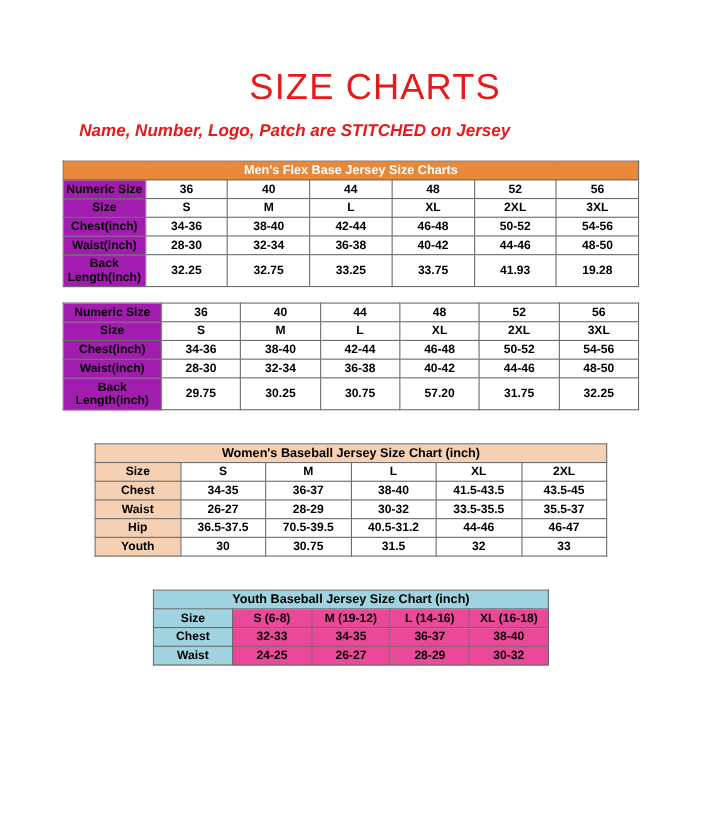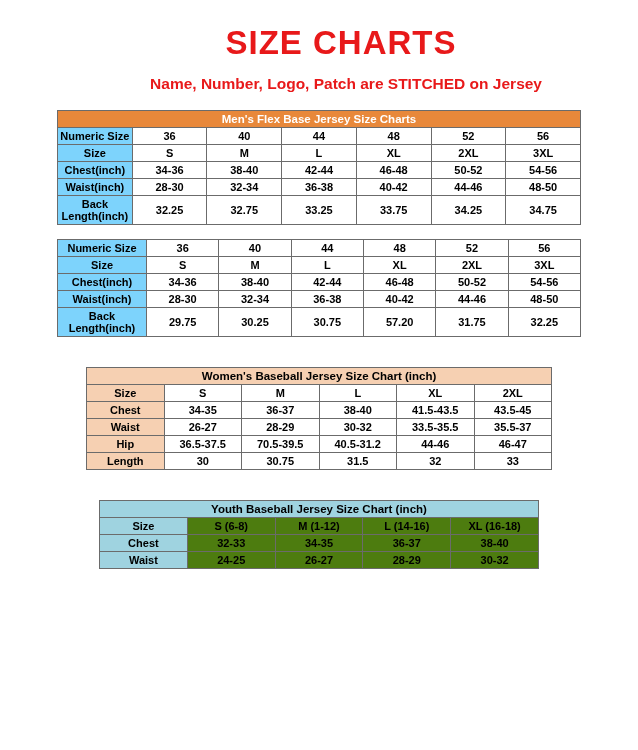--- a/index.html
+++ b/index.html
@@ -18,34 +18,34 @@
     width: 638px;
     height: 750px;
     position: relative;
     box-sizing: border-box;
     padding: 0;
   }
   .title {
     text-align: center;
     color: #e8191a;
     font-size: 33px;
-    font-weight: bold;
+    font-weight: normal;
     letter-spacing: 1px;
-    margin: 24px 0 0 0;
+    margin: 60px 0 0 0;
     font-family: "Liberation Sans", sans-serif;
     padding-left: 44px;
   }
   .subtitle {
     color: #e8191a;
     font-size: 15.5px;
     font-weight: bold;
+    font-style: italic;
     margin: 12px 0 0 72px;
     line-height: 20px;
     max-width: 470px;
-    text-align: right;
   }
 
   table {
     border-collapse: collapse;
     table-layout: fixed;
   }
   table.chart {
     margin: 0 auto;
     font-size: 11px;
   }
@@ -58,39 +58,39 @@
     line-height: 12px;
   }
   .tbl-title {
     font-size: 11.5px;
     font-weight: bold;
     padding: 3px 0;
   }
 
   
   .orange .tbl-title { background: #e8883a; color: #ffffff; }
-  .orange .rowhead { background: #7dd3fc; }
+  .orange .rowhead { background: #a21caf; }
   .orange td { background: #ffffff; }
 
   
   .peach .tbl-title { background: #f6d0b2; color: #000; }
   .peach .rowhead { background: #f6d0b2; }
   .peach td { background: #ffffff; }
 
   
   .blue .tbl-title { background: #9fd3e0; color: #000; }
   .blue .rowhead { background: #9fd3e0; }
-  .blue td { background: #4d7c0f; }
+  .blue td { background: #ec4899; }
 
   .block { margin-top: 14px; }
   .block-first { margin-top: 16px; }
 
   .w-flex { width: 524px; }
   .w-women { width: 466px; }
-  .w-youth { width: 440px; }
+  .w-youth { width: 360px; }
 
   .cellpad { padding: 3px 2px; }
 </style>
 </head>
 <body>
 
 <div class="page">
 
   <div class="title">SIZE CHARTS</div>
   <div class="subtitle">Name, Number, Logo, Patch are STITCHED on Jersey</div>
@@ -136,22 +136,22 @@
         <td>40-42</td>
         <td>44-46</td>
         <td>48-50</td>
       </tr>
       <tr>
         <td class="rowhead cellpad">Back Length(inch)</td>
         <td class="cellpad">32.25</td>
         <td class="cellpad">32.75</td>
         <td class="cellpad">33.25</td>
         <td class="cellpad">33.75</td>
-        <td class="cellpad">34.25</td>
-        <td class="cellpad">34.75</td>
+        <td class="cellpad">41.93</td>
+        <td class="cellpad">19.28</td>
       </tr>
     </tbody>
       </table>
   </div>
 
   <div class="block">
     <table class="chart orange w-flex">
       <tbody>
       <tr>
         <td class="rowhead cellpad" style="width:86px">Numeric Size</td>
@@ -234,41 +234,41 @@
       </tr>
       <tr>
         <td class="rowhead cellpad">Hip</td>
         <td class="cellpad">36.5-37.5</td>
         <td class="cellpad">70.5-39.5</td>
         <td class="cellpad">40.5-31.2</td>
         <td class="cellpad">44-46</td>
         <td class="cellpad">46-47</td>
       </tr>
       <tr>
-        <td class="rowhead cellpad">Length</td>
+        <td class="rowhead cellpad">Youth</td>
         <td class="cellpad">30</td>
         <td class="cellpad">30.75</td>
         <td class="cellpad">31.5</td>
         <td class="cellpad">32</td>
         <td class="cellpad">33</td>
       </tr>
     </tbody>
       </table>
   </div>
 
   <div class="block" style="margin-top:30px">
     <table class="chart blue w-youth">
       <tbody>
           <tr>
         <td class="tbl-title" colspan="5">Youth Baseball Jersey Size Chart (inch)</td>
       </tr>
       <tr>
         <td class="rowhead cellpad" style="width:86px">Size</td>
         <td class="cellpad">S (6-8)</td>
-        <td class="cellpad">M (1-12)</td>
+        <td class="cellpad">M (19-12)</td>
         <td class="cellpad">L (14-16)</td>
         <td class="cellpad">XL (16-18)</td>
       </tr>
       <tr>
         <td class="rowhead cellpad">Chest</td>
         <td class="cellpad">32-33</td>
         <td class="cellpad">34-35</td>
         <td class="cellpad">36-37</td>
         <td class="cellpad">38-40</td>
       </tr>

